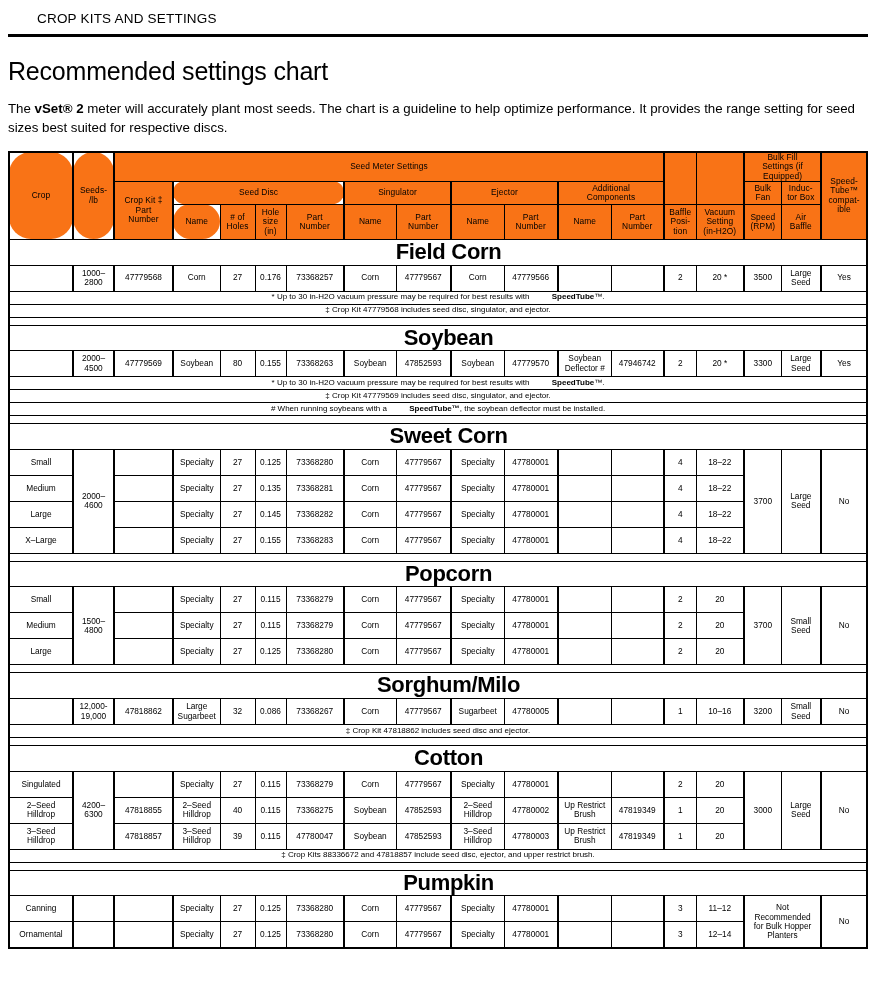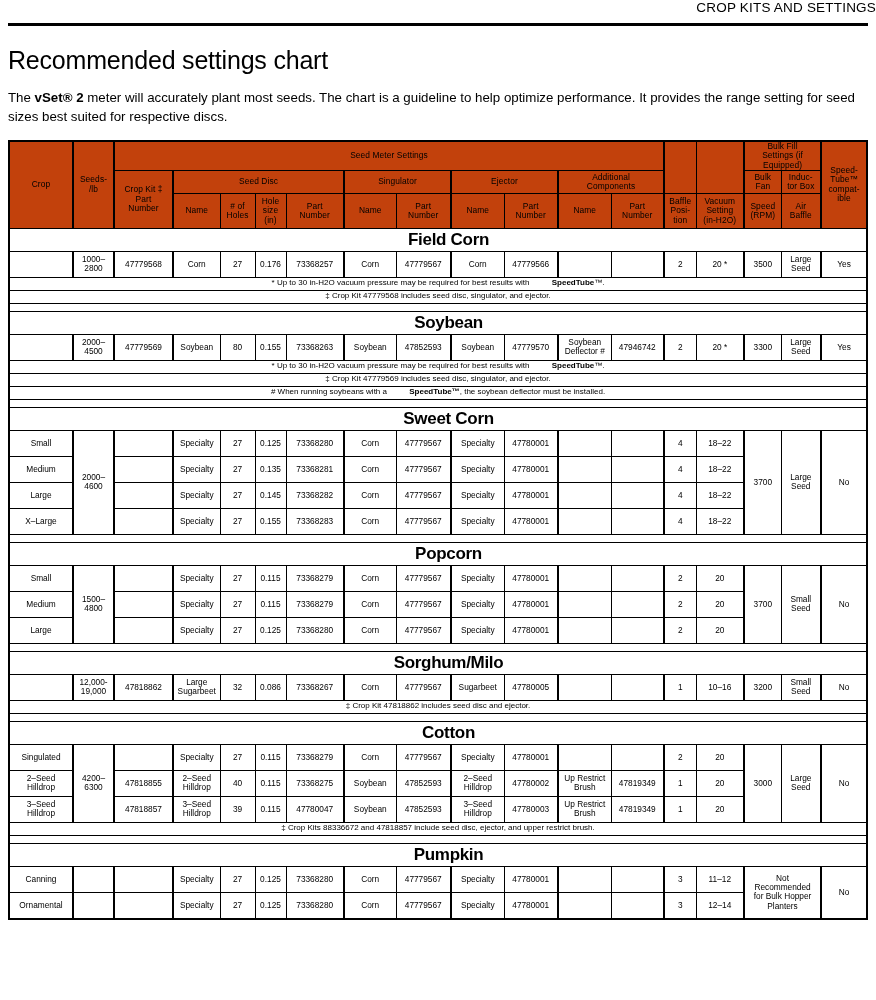--- a/index.html
+++ b/index.html
@@ -17,23 +17,25 @@
   }
   .page {
     position: relative;
     width: 876px;
     height: 1000px;
     box-sizing: border-box;
   }
 
   
   .running-head {
-    text-align: right;
+    text-align: left;
     font-size: 13.5px;
     letter-spacing: 0.2px;
+    padding-top: 11px;
+    margin-left: 37px;
   }
   .head-rule {
     margin: 8px 8px 0 8px;
     border-top: 3px solid #000;
   }
 
   
   .sec-title {
     font-size: 15.5px;
     font-weight: bold;
@@ -66,44 +68,44 @@
     padding: 0;
     text-align: center;
     vertical-align: middle;
     font-weight: normal;
     line-height: 1.12;
     overflow: hidden;
   }
 
   
   .hdr {
-    background: #c2410c;
+    background: #f97316;
     font-size: 8.4px;
     font-weight: normal;
     letter-spacing: 0.1px;
   }
   .hdr-top { height: 24px; }
   .hdr-mid { height: 22px; }
   .hdr-bot { height: 34px; }
 
   
-  .tl { border-left: 2px solid #000 !important; }
+  .tl { border-left: 2px solid #000 !important; border-radius: 22px; }
   .tr { border-right: 2px solid #000 !important; }
 
   
   .grouprow td {
     border-left: 2px solid #000;
     border-right: 2px solid #000;
     border-top: 2px solid #000;
     border-bottom: 1px solid #000;
     height: 22px;
     text-align: left;
   }
   .group-label {
-    font-size: 17px;
+    font-size: 22px;
     font-weight: bold;
     padding-left: 21px;
     letter-spacing: -0.3px;
     display: block;
   }
 
   
   .datarow td { height: 25px; }
 
   

